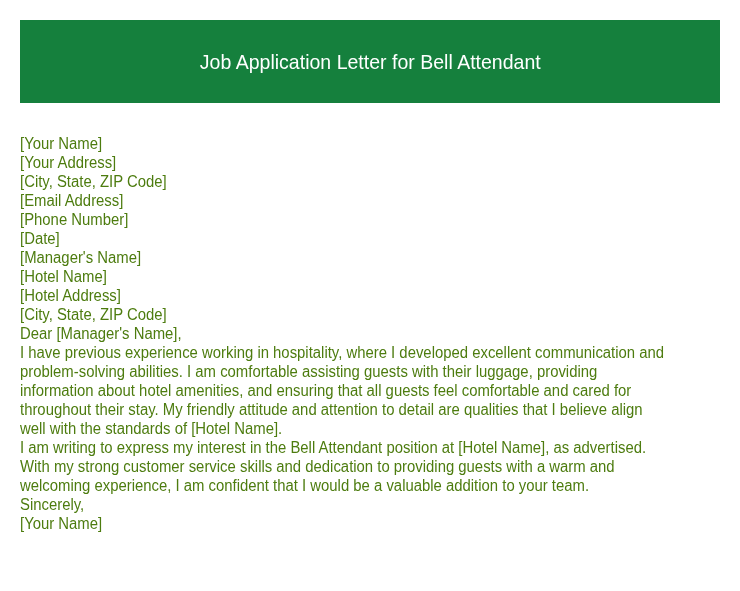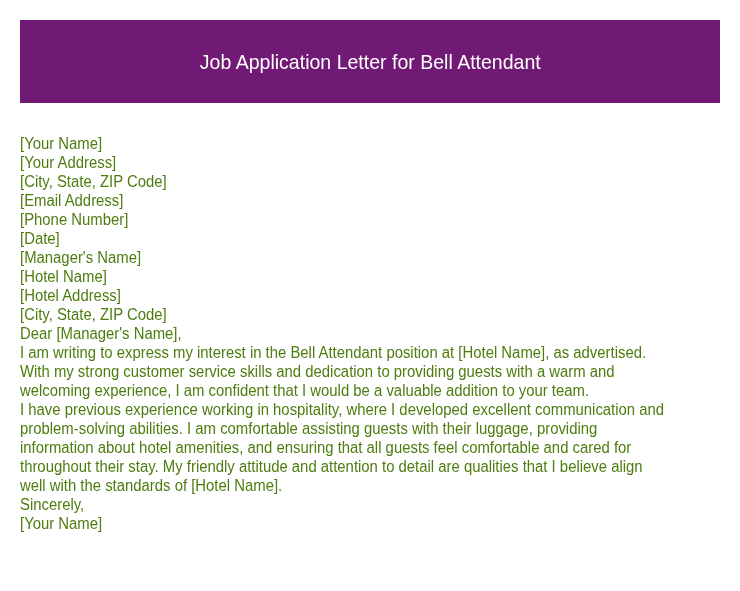--- a/index.html
+++ b/index.html
@@ -13,21 +13,21 @@
       position: relative;
       overflow: hidden;
       font-family: "Liberation Sans", "DejaVu Sans", sans-serif;
     }
     .header {
       position: absolute;
       left: 20px;
       top: 20px;
       width: 700px;
       height: 83px;
-      background: #701a75;
+      background: #15803d;
       display: flex;
       align-items: center;
       justify-content: center;
     }
     .header-title {
       color: #ffffff;
       font-size: 21px;
       font-weight: normal;
       letter-spacing: 0px;
       margin: 0;
@@ -67,29 +67,29 @@
   <span class="line">[Date]</span>
   <div>
     <span class="line">[Manager's Name]</span>
     <span class="line">[Hotel Name]</span>
     <span class="line">[Hotel Address]</span>
     <span class="line">[City, State, ZIP Code]</span>
   </div>
   <span class="line">Dear [Manager's Name],</span>
 
   <div>
-    <span class="line">I am writing to express my interest in the Bell Attendant position at [Hotel Name], as advertised.</span>
-    <span class="line">With my strong customer service skills and dedication to providing guests with a warm and</span>
-    <span class="line">welcoming experience, I am confident that I would be a valuable addition to your team.</span>
-  </div>
-
-  <div>
     <span class="line">I have previous experience working in hospitality, where I developed excellent communication and</span>
     <span class="line">problem-solving abilities. I am comfortable assisting guests with their luggage, providing</span>
     <span class="line">information about hotel amenities, and ensuring that all guests feel comfortable and cared for</span>
     <span class="line">throughout their stay. My friendly attitude and attention to detail are qualities that I believe align</span>
     <span class="line">well with the standards of [Hotel Name].</span>
+  </div>
+
+  <div>
+    <span class="line">I am writing to express my interest in the Bell Attendant position at [Hotel Name], as advertised.</span>
+    <span class="line">With my strong customer service skills and dedication to providing guests with a warm and</span>
+    <span class="line">welcoming experience, I am confident that I would be a valuable addition to your team.</span>
   </div>
 
 
   <span class="line">Sincerely,</span>
   <span class="line">[Your Name]</span>
 </div>
 
 </body></html>

